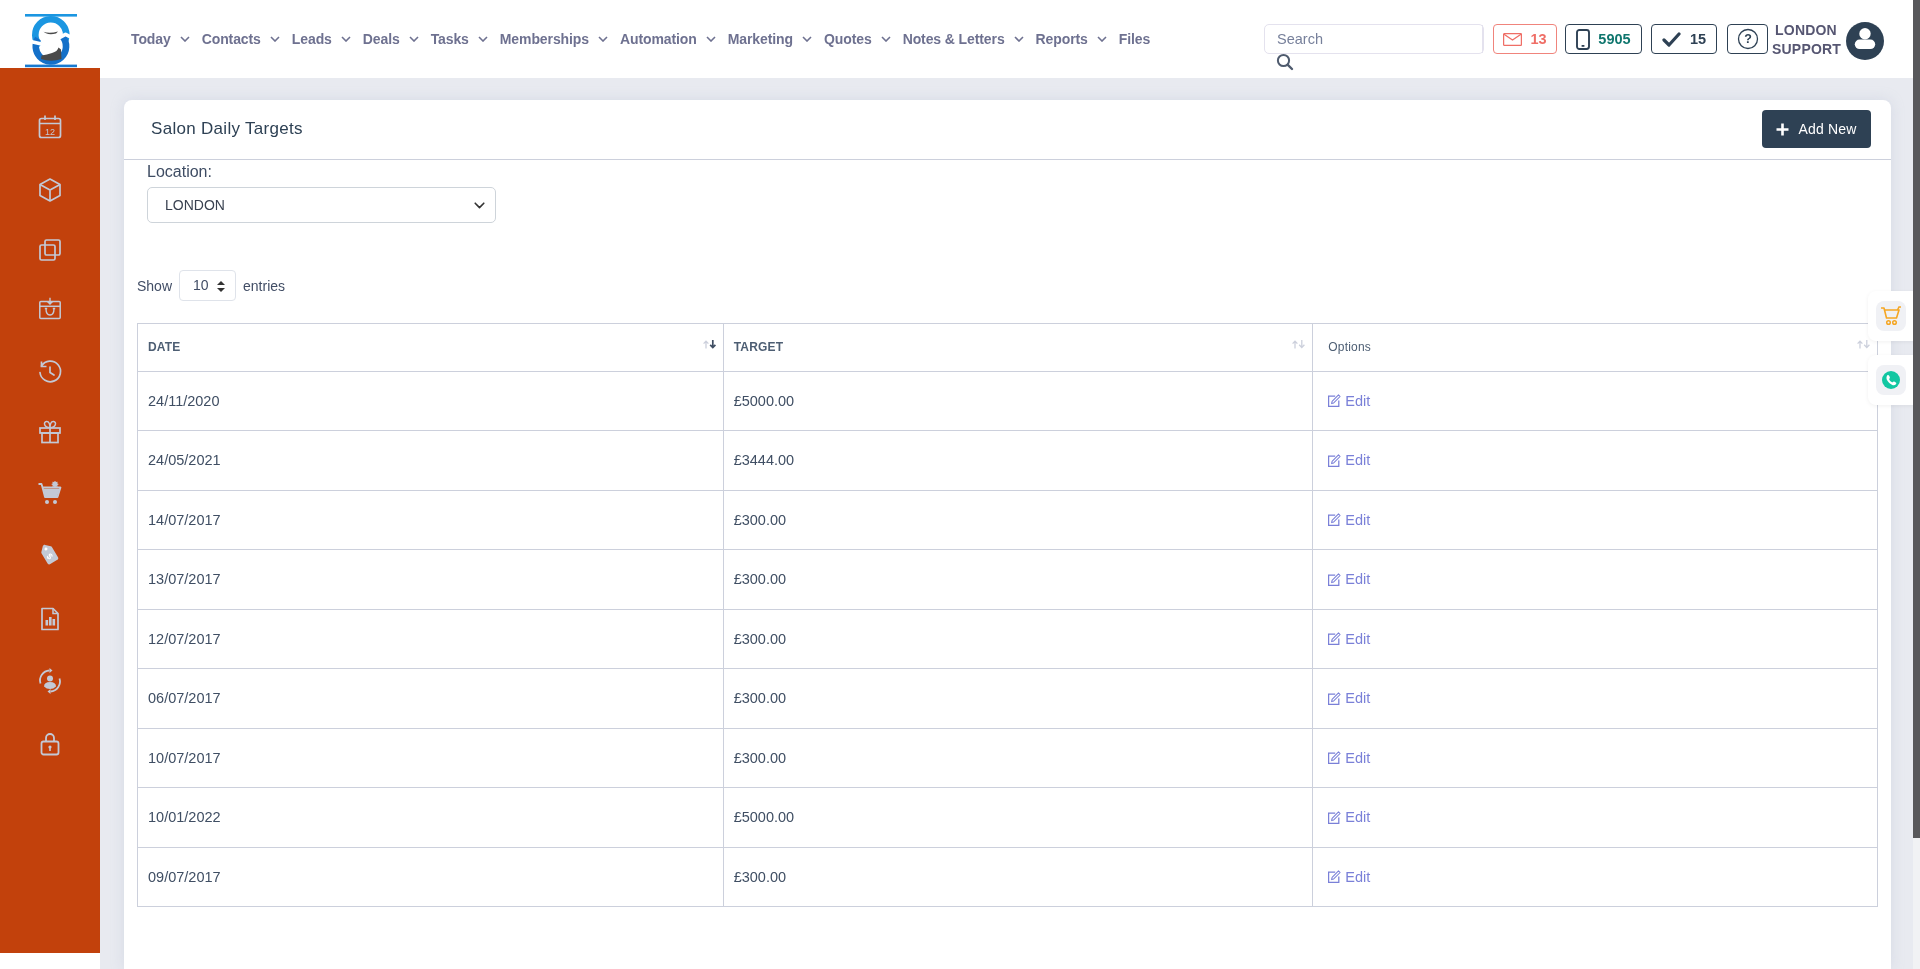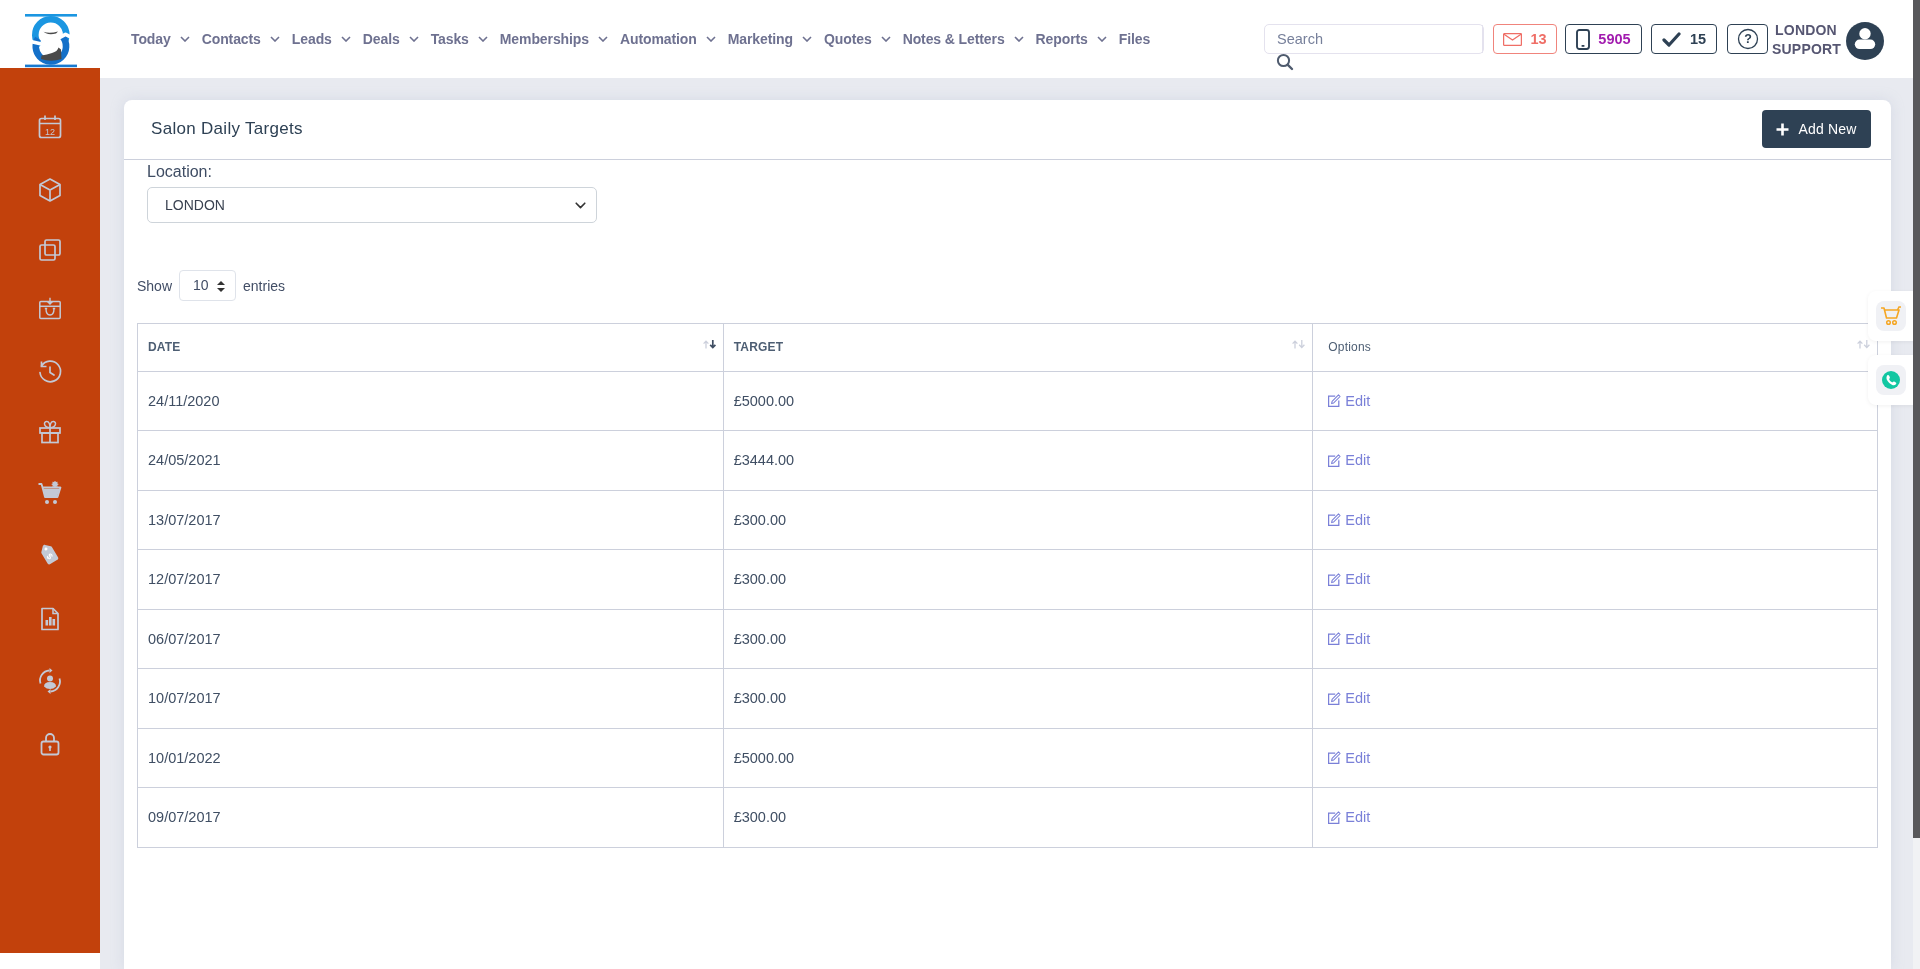--- a/index.html
+++ b/index.html
@@ -11,35 +11,35 @@
 .menu { position:absolute; left:131px; top:0; height:78px; display:flex; align-items:center; list-style:none; }
 .menu li { display:flex; align-items:center; margin-right:12px; color:#6e7190; font-size:14px; font-weight:700; letter-spacing:-0.1px; white-space:nowrap; }
 .menu li .chev { margin-left:9px; }
 .chev { width:10px; height:6px; display:inline-block; }
 
 .search { position:absolute; left:1264px; top:24px; width:220px; height:30px; border:1px solid #e4e2ee; border-radius:5px; background:#fff; display:flex;flex-direction:column; }
 .search .ph { flex:1; padding-left:12px; line-height:28px; font-size:14.5px; color:#77809b; border-right:1px solid #e4e2ee; }
 .search .btn { width:39px; display:flex; align-items:center; justify-content:center; }
 .tbtn { position:absolute; top:24px; height:30px; border-radius:4px; background:#fff; display:flex; align-items:center; justify-content:center; font-size:14.5px; font-weight:700; }
 .tbtn.mail { left:1493px; width:64px; border:1px solid #f0847c; color:#ef6e66; }
-.tbtn.phone { left:1565px; width:77px; border:1px solid #2e4154; color:#a21caf; }
+.tbtn.phone { left:1565px; width:77px; border:1px solid #2e4154; color:#0f766e; }
 .tbtn.check { left:1651px; width:66px; border:1px solid #2e4154; color:#2e4154; }
 .tbtn.help { left:1727px; width:41px; border:1px solid #2e4154; color:#2e4154; }
 .username { position:absolute; left:1772px; top:21px; width:68px; text-align:center; font-size:14px; font-weight:700; color:#565672; line-height:19px; letter-spacing:0.2px; }
 .avatar { position:absolute; left:1846px; top:22px; width:38px; height:38px; border-radius:50%; background:#2e4154; }
 
 .sidebar { position:absolute; left:0; top:62px; width:100px; height:891px; background:#c2410c; z-index:4; }
 .sidebar .ic { position:absolute; left:50px; transform:translate(-50%,-50%); }
 
 .card { position:absolute; left:124px; top:100px; width:1767px; height:869px; background:#fff; z-index:1; border-radius:8px 8px 0 0; box-shadow:0 0 14px rgba(160,170,200,0.25); }
 .card-header { position:relative; height:60px; border-bottom:1px solid #ccd0dc; }
 .card-title { position:absolute; left:27px; top:19px; font-size:17px; color:#2e4154; font-weight:400; letter-spacing:0.3px; }
 .addnew { position:absolute; left:1638px; top:10px; width:109px; height:38px; background:#2e4154; border-radius:4px; color:#fff; font-size:14px; display:flex; align-items:center; justify-content:center; font-weight:400; letter-spacing:0.2px; }
 .loc-label { position:absolute; left:23px; top:63px; font-size:16px; color:#3e4c63; }
-.loc-select { position:absolute; left:23px; top:87px; width:450px; height:36px; border:1px solid #ced4da; border-radius:5px; background:#fff; font-size:14px; color:#394150; line-height:34px; padding-left:17px; }
+.loc-select { position:absolute; left:23px; top:87px; width:349px; height:36px; border:1px solid #ced4da; border-radius:5px; background:#fff; font-size:14px; color:#394150; line-height:34px; padding-left:17px; }
 .loc-select .sel-chev { position:absolute; right:10px; top:14px; }
 .show-row { position:absolute; left:13px; top:170px; font-size:14px; color:#414d65; display:flex; align-items:center; }
 .show-sel { width:57px; height:31px; border:1px solid #dfe3ea; border-radius:4px; margin:0 7px; position:relative; text-align:left; line-height:29px; padding-left:13px; color:#414d65; }
 
 .tbl { position:absolute; left:13px; top:223px; width:1741px; border-collapse:collapse; color:#3f4e63; }
 .tbl th { border:1px solid #ccd0dc; text-align:left; font-size:12px; font-weight:700; color:#4d5e73; height:47.5px; padding-left:10px; position:relative; letter-spacing:0.2px; }
 .tbl td { border:1px solid #ccd0dc; font-size:14.5px; height:59.5px; padding-left:10px; }
 .tbl .c1 { width:586px; } .tbl .c2 { width:590px; } .tbl .c3 { width:565px; padding-left:15px; }
 .tbl td:nth-child(3) { padding-left:15px; }
 .sort { position:absolute; right:6px; top:16px; }
@@ -257,20 +257,30 @@
           <td>24/05/2021</td>
           <td>£3444.00</td>
           <td>
             <span class="edit"><svg width="13" height="13" viewBox="0 0 13 13">
                 <path d="M7.2 2.2 L0.6 2.2 L0.6 12.4 L10.8 12.4 L10.8 6.4" fill="none" stroke="#7a80d8" stroke-width="1.25"></path>
                 <path d="M3.6 9.6 L4.1 7.3 L10.5 0.9 L12.1 2.5 L5.7 8.9 L3.6 9.6 Z" fill="none" stroke="#7a80d8" stroke-width="1.05" stroke-linejoin="round"></path>
               </svg>Edit</span>
           </td>
         </tr>
     <tr>
+          <td>14/07/2017</td>
+          <td>£300.00</td>
+          <td>
+            <span class="edit"><svg width="13" height="13" viewBox="0 0 13 13">
+                <path d="M7.2 2.2 L0.6 2.2 L0.6 12.4 L10.8 12.4 L10.8 6.4" fill="none" stroke="#7a80d8" stroke-width="1.25"></path>
+                <path d="M3.6 9.6 L4.1 7.3 L10.5 0.9 L12.1 2.5 L5.7 8.9 L3.6 9.6 Z" fill="none" stroke="#7a80d8" stroke-width="1.05" stroke-linejoin="round"></path>
+              </svg>Edit</span>
+          </td>
+        </tr>
+    <tr>
           <td>13/07/2017</td>
           <td>£300.00</td>
           <td>
             <span class="edit"><svg width="13" height="13" viewBox="0 0 13 13">
                 <path d="M7.2 2.2 L0.6 2.2 L0.6 12.4 L10.8 12.4 L10.8 6.4" fill="none" stroke="#7a80d8" stroke-width="1.25"></path>
                 <path d="M3.6 9.6 L4.1 7.3 L10.5 0.9 L12.1 2.5 L5.7 8.9 L3.6 9.6 Z" fill="none" stroke="#7a80d8" stroke-width="1.05" stroke-linejoin="round"></path>
               </svg>Edit</span>
           </td>
         </tr>
     <tr>

